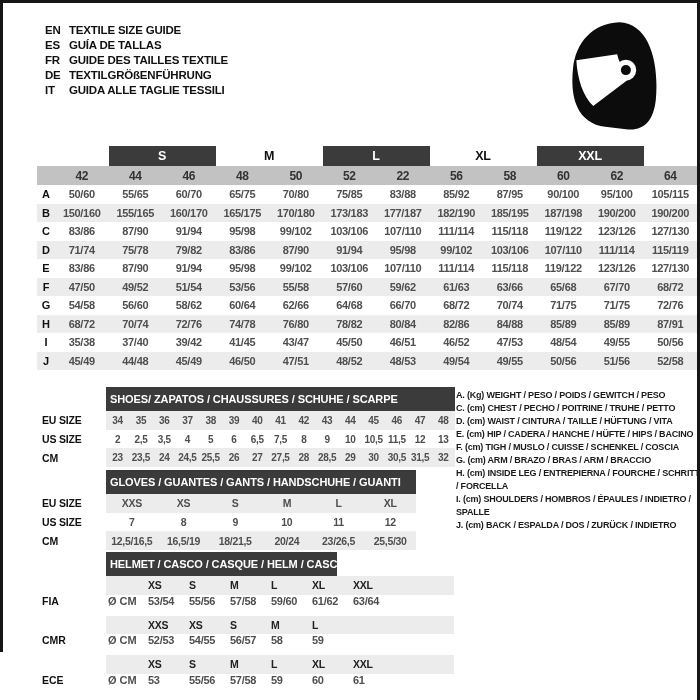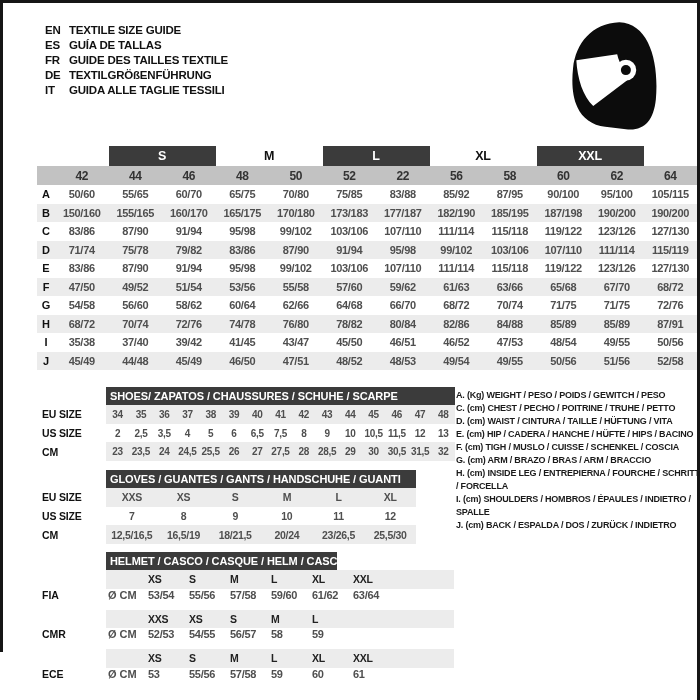--- a/index.html
+++ b/index.html
@@ -27,21 +27,21 @@
   .group.boxed{background:#3b3b3b;color:#fff}
   .band{display:flex;height:19px;background:#c2c2c2;align-items:center}
   .bspacer{width:18px}
   .bcell{flex:1;text-align:center;font-weight:700;font-size:12px;color:#333;letter-spacing:-.3px}
   .mrow{display:flex;height:18.5px;align-items:center}
   .mrows > .mrow:nth-child(even){background:#ececec}
   .mlabel{width:18px;text-align:center;font-weight:700;font-size:11px;color:#111}
   .mcell{flex:1;text-align:center;font-weight:700;font-size:11px;color:#4f4f4f;letter-spacing:-.3px;white-space:nowrap}
 
   
-  .title-bar{height:18px;background:#3b3b3b;color:#fff;font-weight:700;font-size:11px;display:flex;align-items:center;padding-left:4px;letter-spacing:-.1px;white-space:nowrap}
+  .title-bar{height:24px;background:#3b3b3b;color:#fff;font-weight:700;font-size:11px;display:flex;align-items:center;padding-left:4px;letter-spacing:-.1px;white-space:nowrap}
   .srow{display:flex;height:18.7px;align-items:center}
   .slabel{width:64px;font-weight:700;font-size:10.5px;color:#111;letter-spacing:-.2px}
   .scells{display:flex;flex:1;height:100%;align-items:center}
   .rows-odd > .srow:nth-child(odd) .scells{background:#ececec}
   .scell{flex:1;text-align:center;font-weight:700;color:#4f4f4f;letter-spacing:-.3px;white-space:nowrap}
 
   .shoes{position:absolute;left:42px;top:387px;width:413px}
   .shoes .title-bar{margin-left:64px;width:349px}
   .shoes .scell{font-size:10px}
 

